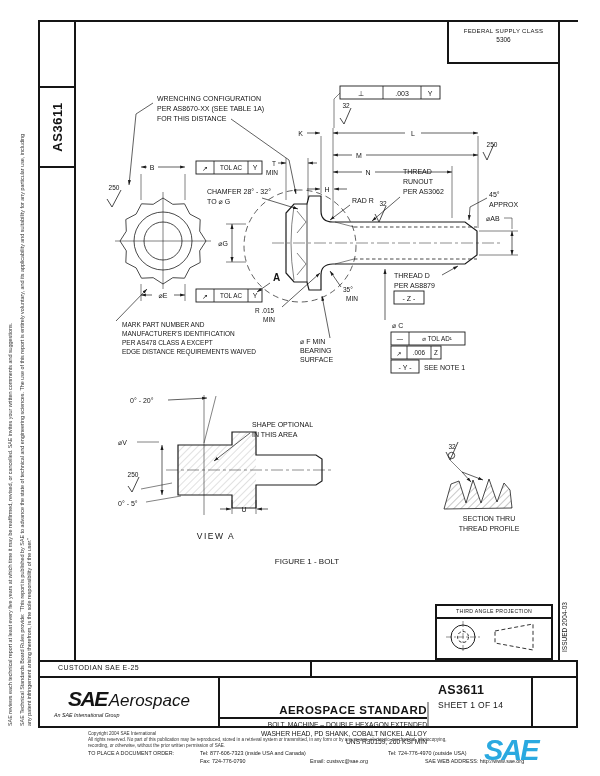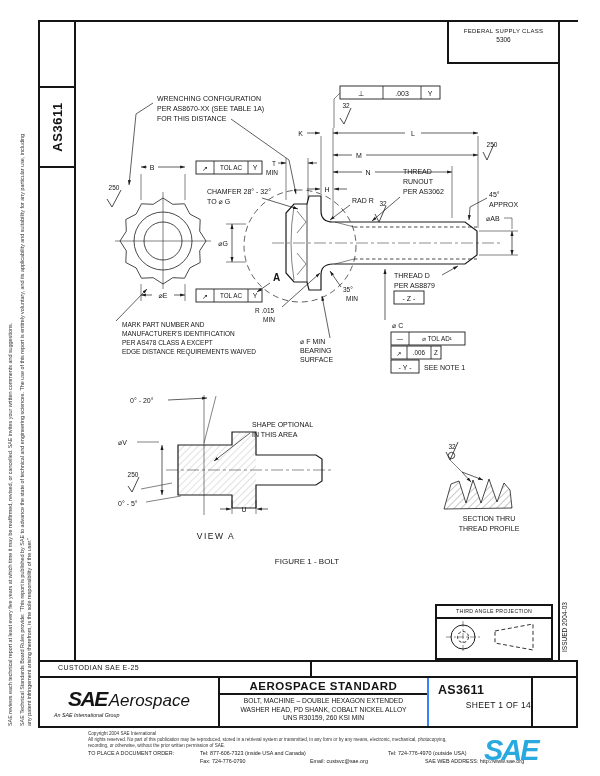--- a/index.html
+++ b/index.html
@@ -23,26 +23,26 @@
   .cust{position:absolute;left:0;top:638px;width:536px;height:14px;border-top:2px solid #151515;border-bottom:2px solid #151515;background:#fff;}
   .cust .t{position:absolute;left:18px;top:2px;font-size:7px;letter-spacing:.4px;}
   .cust .dv{position:absolute;left:270px;top:0;width:2px;height:14px;background:#151515;}
   
   .tb{position:absolute;left:0;top:656px;width:536px;height:48px;display:flex;background:#fff;}
   .tb-logo{width:178px;border-right:2px solid #151515;display:flex;flex-direction:column;align-items:center;justify-content:center;}
   .tb-logo .row{display:flex;align-items:baseline;}
   .tb-logo .sae{font-weight:bold;font-style:italic;font-size:21px;letter-spacing:-1.5px;}
   .tb-logo .aero{font-style:italic;font-size:17px;margin-left:2px;}
   .tb-logo .sub{font-size:5.3px;font-style:italic;margin-top:1px;align-self:flex-start;margin-left:14px;}
-  .tb-mid{width:207px;border-right:2px solid #3b82f6;text-align:center;}
+  .tb-mid{width:207px;border-right:2px solid #a3a3a3;text-align:right;margin-top:24px;}
   .tb-mid .hd{font-weight:bold;font-size:11.5px;letter-spacing:.5px;border-bottom:2px solid #151515;padding:2px 0 1px;}
   .tb-mid .tl{font-size:6.7px;line-height:8.6px;padding-top:2px;}
   .tb-num{width:93px;border-right:2px solid #151515;padding:5px 0 0 9px;}
   .tb-num .n{font-weight:bold;font-size:12.5px;letter-spacing:.3px;}
-  .tb-num .s{font-size:8.5px;margin-top:3px;letter-spacing:.3px;text-align:right;}
+  .tb-num .s{font-size:8.5px;margin-top:3px;letter-spacing:.3px;}
   .tb-tail{flex:1;}
   
   .note1{position:absolute;left:19px;top:726px;width:598px;height:14px;transform:rotate(-90deg);transform-origin:0 0;font-size:5.4px;line-height:6.6px;color:#333;}
   .note2{position:absolute;left:7px;top:726px;width:590px;height:8px;transform:rotate(-90deg);transform-origin:0 0;font-size:5.4px;color:#333;white-space:nowrap;}
   
   .fp{position:absolute;font-size:4.6px;color:#333;white-space:nowrap;}
   .fo{position:absolute;font-size:5.4px;color:#222;white-space:nowrap;}
   
   .norm{position:absolute;left:484px;top:737px;width:114px;display:flex;align-items:flex-start;}
   .norm .big{font-size:29px;font-weight:bold;font-style:italic;letter-spacing:-2px;line-height:26px;}

